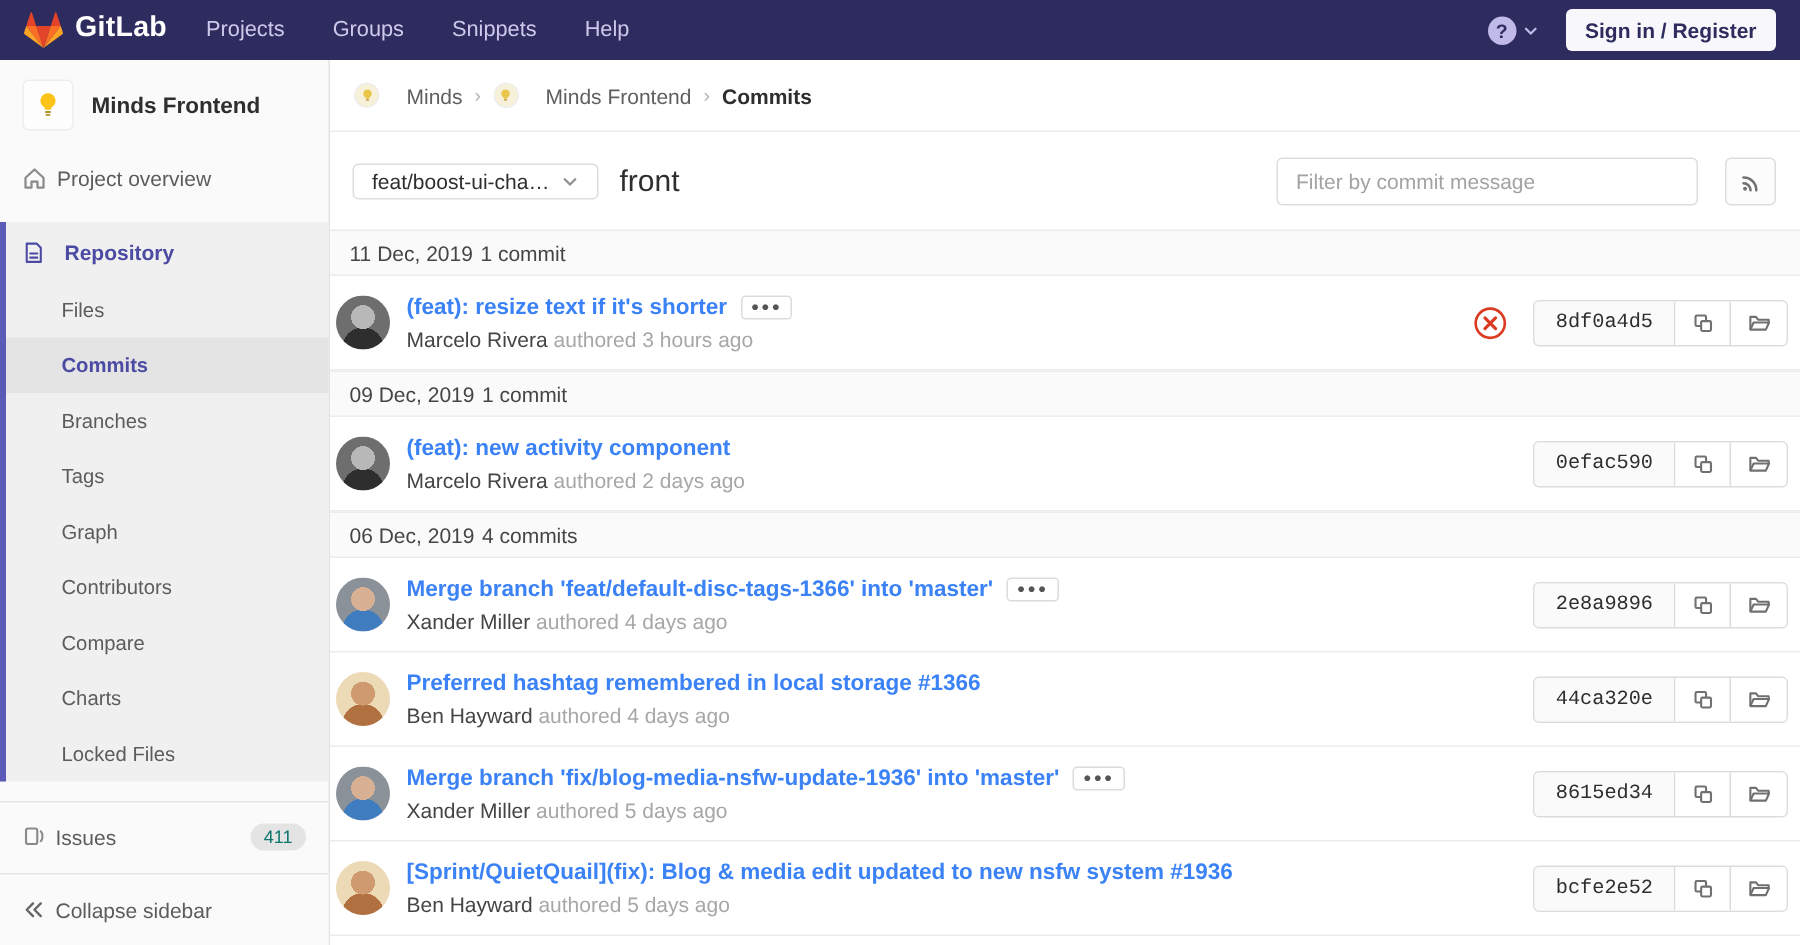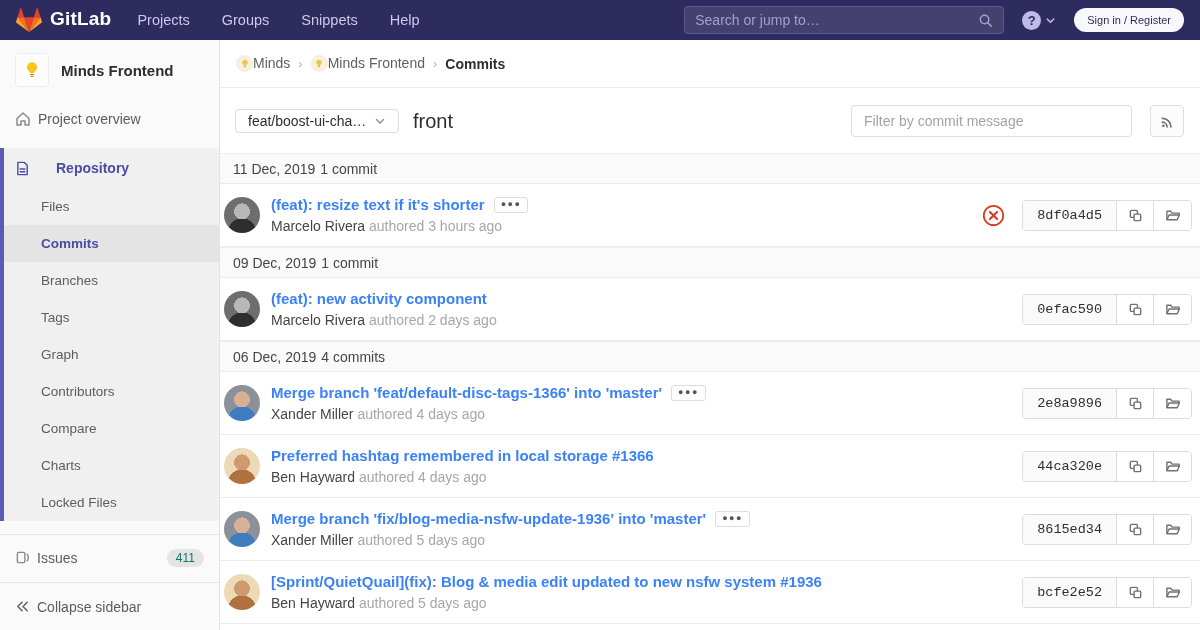--- a/index.html
+++ b/index.html
@@ -12,40 +12,40 @@
   .brand { display:flex; align-items:flex-start; gap:8px; margin-right:26px; cursor:pointer; }
   .brand-text { color:#fff; font-size:19px; font-weight:600; letter-spacing:.2px; }
   .nav-links { display:flex; gap:32px; }
   .nav-link { color:#cdc8ec; font-size:14.5px; font-weight:500; cursor:pointer; }
   .nav-spacer { flex:1; }
   .search-box { width:320px; height:28px; background:#45416e; border:1px solid #5d5890; border-radius:4px; display:flex; align-items:center; padding:0 10px; margin-right:18px; }
   .search-box input { flex:1; background:transparent; border:none; outline:none; color:#d6d2f0; font-size:14px; }
   .search-box input::placeholder { color:#a49ed3; }
   .help-wrap { display:flex; align-items:center; gap:4px; margin-right:18px; cursor:pointer; }
   .help-circle { width:19px; height:19px; border-radius:50%; background:#bfbae8; color:#2e2c5e; font-size:13px; font-weight:700; display:flex; align-items:center; justify-content:center; }
-  .signin-btn { background:#f8f8fc; color:#2e2c5e; border:none; border-radius:14px; font-size:11px; font-weight:400; padding:6px 13px; }
+  .signin-btn { background:#f8f8fc; color:#2e2c5e; border:none; border-radius:4px; font-size:14px; font-weight:700; padding:6px 13px; }
 
   
   .sidebar { position:absolute; top:40px; left:0; width:220px; height:590px; background:#fafafa; border-right:1px solid #e3e3e3; }
   .project-head { display:flex; align-items:center; gap:12px; padding:13px 15px 10px; }
   .project-avatar { width:34px; height:34px; border-radius:4px; background:#fdfdfd; border:1px solid #eee; display:flex; align-items:center; justify-content:center; }
   .project-name { font-size:15px; font-weight:700; color:#2e2e2e; }
   .side-item { display:flex; align-items:center; gap:7px; height:44px; padding:0 15px; color:#5c5c5c; font-size:14px; cursor:pointer; }
   .repo-section { margin-top:7px; background:#f0f0f0; border-left:4px solid #5b5bb7; }
-  .repo-head { display:flex; align-items:center; gap:26px; height:40px; padding:0 11px; color:#4b4ba3; font-size:14px; font-weight:700; cursor:pointer; }
+  .repo-head { display:flex; align-items:center; gap:13px; height:40px; padding:0 11px; color:#4b4ba3; font-size:14px; font-weight:700; cursor:pointer; }
   .repo-sub { display:flex; align-items:center; height:37px; padding-left:37px; color:#5c5c5c; font-size:13.5px; cursor:pointer; }
   .repo-sub.active { background:#e4e4e4; color:#4b4ba3; font-weight:700; }
   .issues-item { margin-top:13px; border-top:1px solid #e5e5e5; height:46px; }
   .count-badge { margin-left:auto; background:#e4e4e4; color:#0f766e; font-size:12px; border-radius:10px; padding:2px 9px; }
   .collapse-item { position:absolute; bottom:0; left:0; width:219px; border-top:1px solid #e5e5e5; height:48px; background:#fafafa; }
 
   
   .main { position:absolute; top:40px; left:220px; width:980px; height:590px; background:#fff; }
   .breadcrumb { height:48px; display:flex; align-items:center; gap:8px; padding:0 16px; border-bottom:1px solid #ececec; font-size:14px; color:#5f5f5f; }
-  .crumb { display:flex; gap:0; cursor:pointer; }
+  .crumb { display:flex; align-items:center; gap:18px; cursor:pointer; }
   .crumb-avatar { width:17px; height:17px; border-radius:50%; background:#f7f1da; border:1px solid #eee; display:flex; align-items:center; justify-content:center; }
   .crumb-sep { color:#b5b5b5; font-size:13px; }
   .crumb-current { color:#2e2e2e; font-weight:700; }
 
   .controls { display:flex; align-items:center; padding:17px 16px 16px 15px; }
   .branch-btn { width:164px; height:24px; background:#fff; border:1px solid #ddd; border-radius:4px; display:flex; align-items:center; justify-content:space-between; padding:0 12px; font-size:14px; color:#2e2e2e; }
   .ref-label { margin-left:14px; font-size:20px; color:#2e2e2e; }
   .ctrl-spacer { flex:1; }
   .filter-input { width:281px; height:32px; border:1px solid #ddd; border-radius:4px; padding:0 12px; font-size:14px; color:#333; outline:none; }
   .filter-input::placeholder { color:#a3a3a3; }
@@ -86,29 +86,20 @@
     </span>
     <span class="brand-text">GitLab</span>
   </div>
   <nav class="nav-links" id="nav-links">
       <span class="nav-link">Projects</span>
       <span class="nav-link">Groups</span>
       <span class="nav-link">Snippets</span>
       <span class="nav-link">Help</span>
     </nav>
   <div class="nav-spacer"></div>
-  <div class="search-box">
-    <input type="text" placeholder="Search or jump to…" style="">
-    <span style="display:flex;">
-      <svg width="15" height="15" viewBox="0 0 16 16" fill="none" stroke="#a49ed3" stroke-width="1.6">
-          <circle cx="7" cy="7" r="4.5"></circle>
-          <path d="M10.5 10.5L14 14" stroke-linecap="round"></path>
-        </svg>
-    </span>
-  </div>
   <div class="help-wrap">
     <span class="help-circle">?</span>
     <span style="display:flex;">
       <svg width="11" height="11" viewBox="0 0 12 12" fill="none" stroke="#bfbae8" stroke-width="1.6">
           <path d="M2.5 4.5L6 8l3.5-3.5" stroke-linecap="round"></path>
         </svg>
     </span>
   </div>
   <button class="signin-btn">Sign in / Register</button>
 </header>

